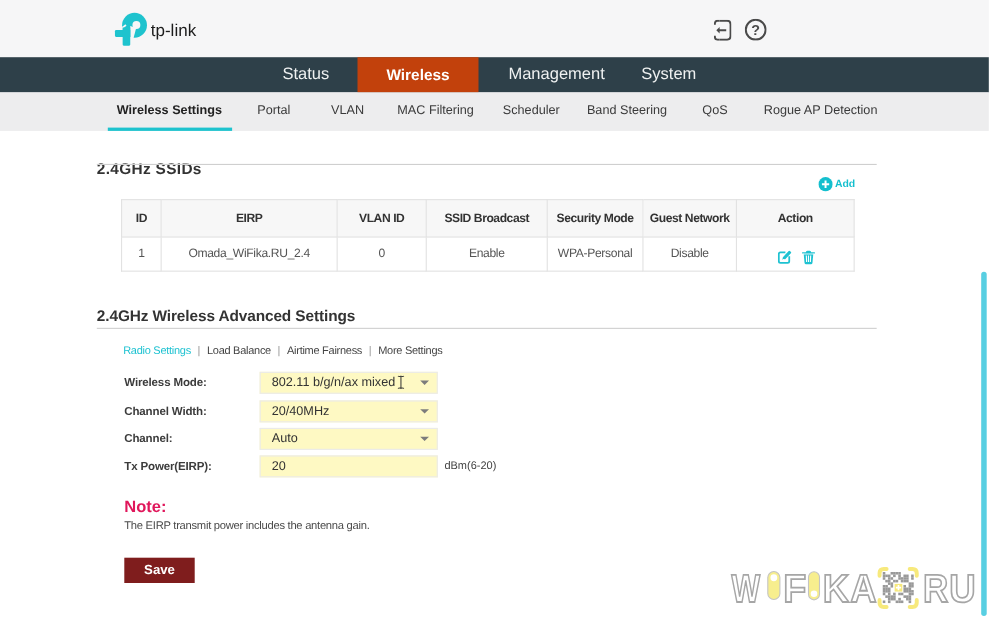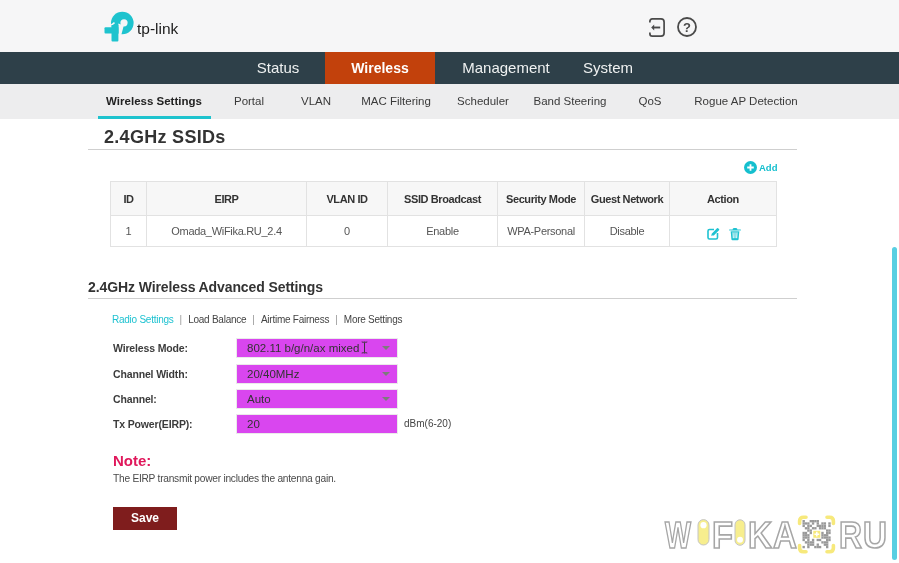--- a/index.html
+++ b/index.html
@@ -20,21 +20,21 @@
 #addwrap { left:744px; top:161px; width:60px; height:14px; color:#14bfce; font-size:9.5px; font-weight:bold; }
 #tbl { left:110px; top:181px; }
 table { border-collapse:collapse; width:666px; table-layout:fixed; }
 td,th { border:1px solid #e2e2e2; text-align:center; overflow:hidden; white-space:nowrap; }
 th { background:#f7f7f7; height:34px; font-size:11px; letter-spacing:-0.4px; color:#333; font-weight:bold; }
 td { height:31px; background:#fff; font-size:11px; letter-spacing:-0.3px; color:#555; font-weight:normal; }
 #ftabs { left:112px; top:314px; font-size:10px; letter-spacing:-0.25px; color:#444; white-space:nowrap; }
 #ftabs .sep { color:#999; margin:0 6px; letter-spacing:0; }
 #ftabs .act { color:#1ec2d1; }
 .flabel { left:113px; font-size:10.5px; letter-spacing:-0.15px; font-weight:bold; color:#3c3c3c; }
-.fbox { left:236px; width:162px; height:20px; background:#d946ef; border:1px solid #eaeaea; font-size:11.5px; color:#333; line-height:18px; padding-left:10px; }
+.fbox { left:236px; width:162px; height:20px; background:#fef9c3; border:1px solid #eaeaea; font-size:11.5px; color:#333; line-height:18px; padding-left:10px; }
 .arrow { left:382px; width:0; height:0; border-left:4px solid transparent; border-right:4px solid transparent; border-top:4.5px solid #7c7c7c; }
 #dbm { left:404px; font-size:10px; color:#444; }
 #note { left:113px; top:452px; font-size:15px; font-weight:bold; color:#e0175b; }
 #notetext { left:113px; top:473px; font-size:10.2px; letter-spacing:-0.25px; color:#4a4a4a; }
 #save { left:113px; top:507px; width:64px; height:23px; background:#7f1d1d; color:#fff; font-size:12px; font-weight:bold; text-align:center; line-height:23px; }
 #sbar { left:892px; top:247px; width:5px; height:313px; background:#58cfe2; border-radius:3px; }
 </style>
 </head>
 <body>
 <div class="abs" id="hdr"></div>
@@ -68,21 +68,21 @@
 <div class="abs stab" id="sactive" style="left:154px">Wireless Settings</div>
 <div class="abs" id="underline"></div>
 <div class="abs stab" style="left:249px">Portal</div>
 <div class="abs stab" style="left:316px">VLAN</div>
 <div class="abs stab" style="left:396px">MAC Filtering</div>
 <div class="abs stab" style="left:483px">Scheduler</div>
 <div class="abs stab" style="left:570px">Band Steering</div>
 <div class="abs stab" style="left:650px">QoS</div>
 <div class="abs stab" style="left:746px">Rogue AP Detection</div>
 
-<div class="abs sechdr" style="top:127px;font-size:18px;letter-spacing:0.3px;margin-left:16px;">2.4GHz SSIDs</div>
+<div class="abs sechdr" style="top:145px;font-size:14px;letter-spacing:0.3px;">2.4GHz SSIDs</div>
 <div class="abs hr" style="top:149px"></div>
 
 <div class="abs" id="addwrap">
   <svg class="abs" style="left:0;top:0" width="13" height="13" viewBox="0 0 13 13">
     <circle cx="6.5" cy="6.5" r="6.5" fill="#14bfce"></circle>
     <path d="M6.5 3.2 V9.8 M3.2 6.5 H9.8" stroke="#fff" stroke-width="1.8"></path>
   </svg>
   <span style="position:absolute;left:15px;top:1px;line-height:12px">Add</span>
 </div>
 

